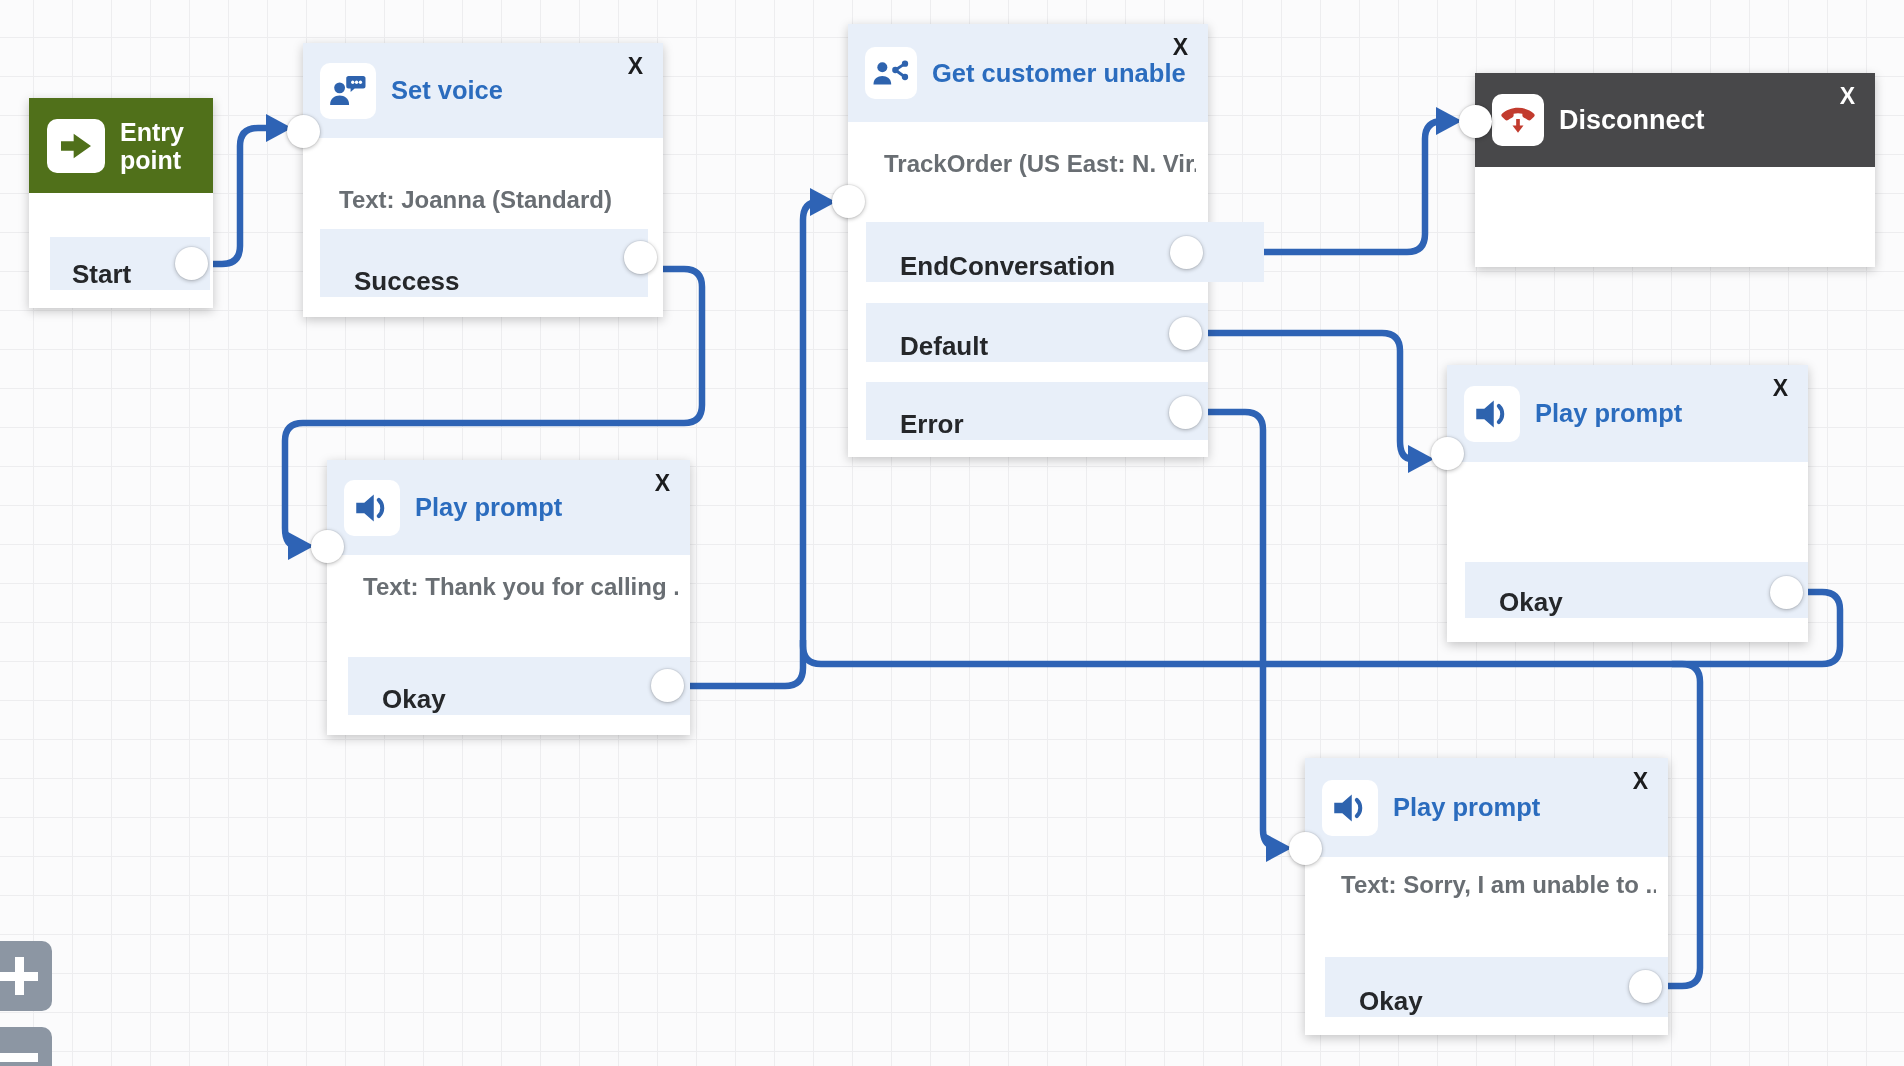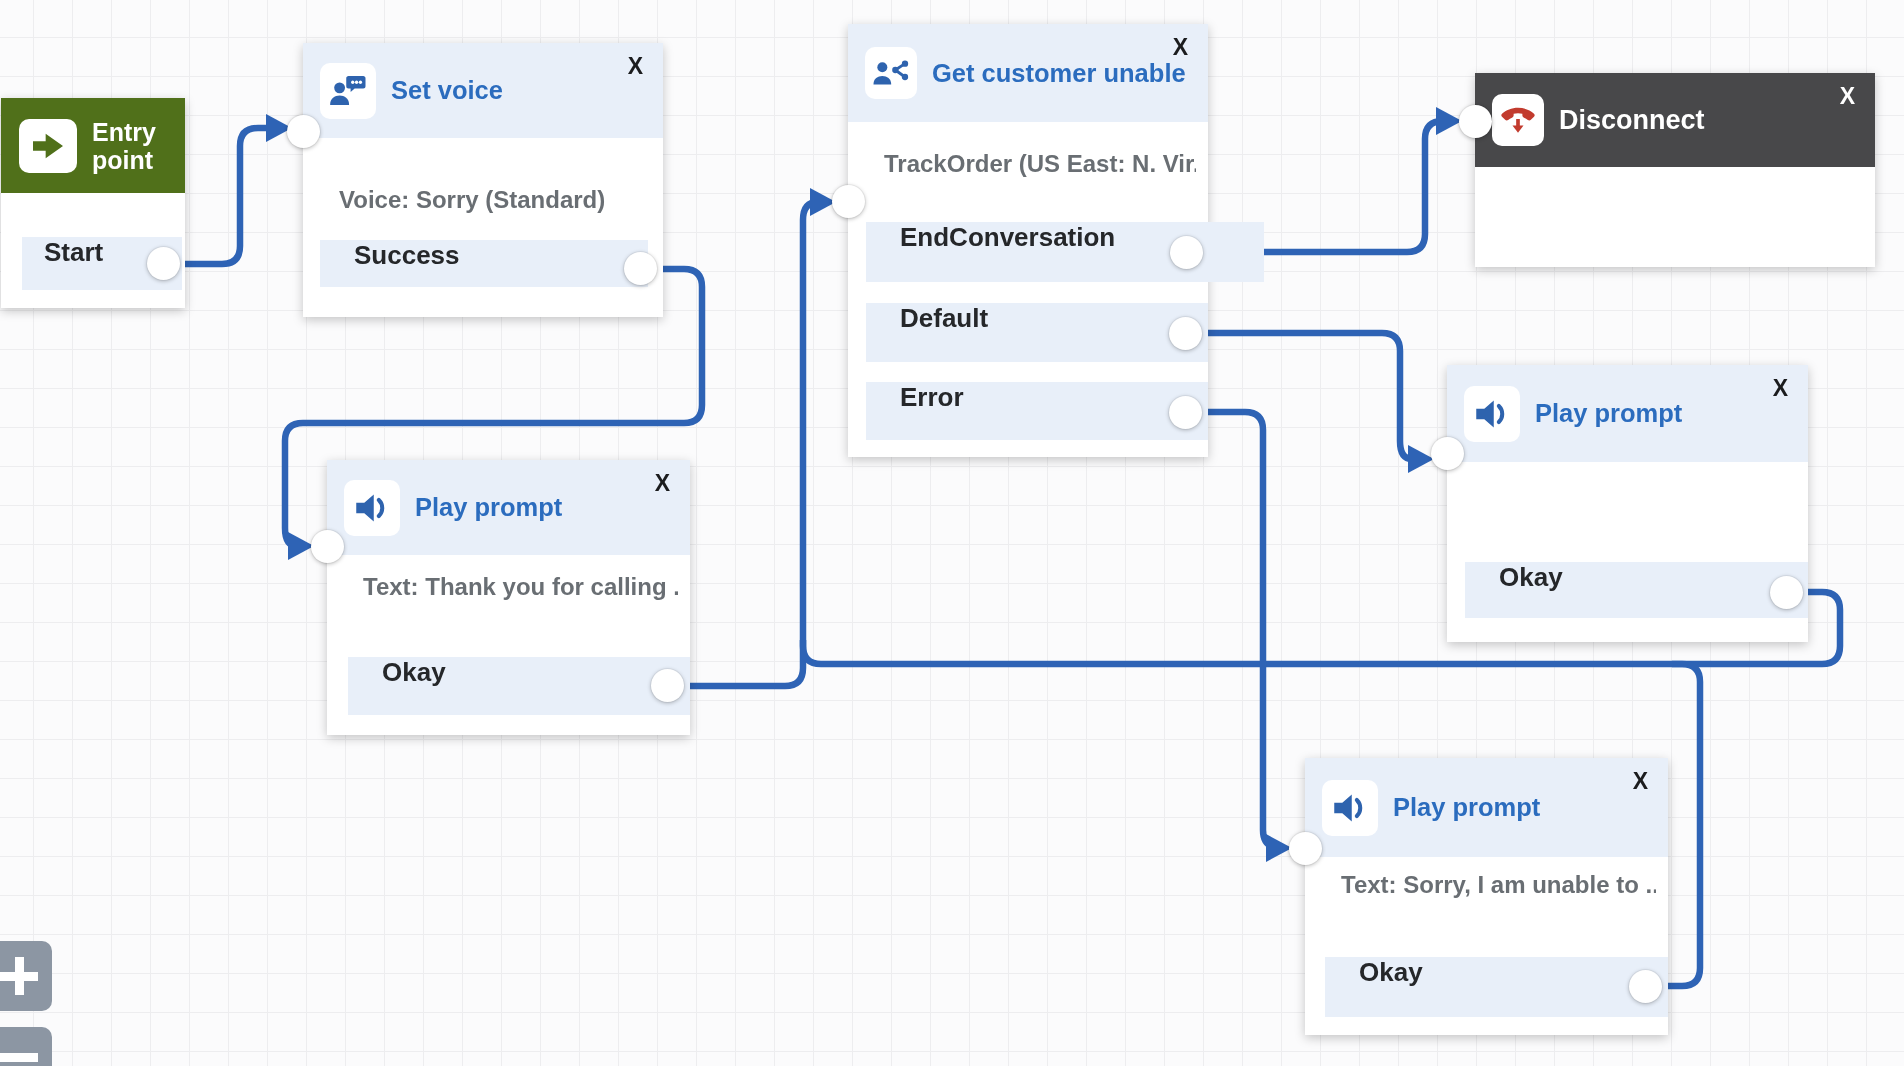--- a/index.html
+++ b/index.html
@@ -40,21 +40,21 @@
     position:absolute;right:20px;top:10px;font-size:23px;font-weight:bold;
     color:#1b1c1e;cursor:pointer;line-height:1.2;
   }
   .nclose.light{color:#fff;}
   .nbody{
     position:absolute;left:36px;right:12px;font-size:24px;font-weight:bold;
     color:var(--gray-text,#696e73);white-space:nowrap;overflow:hidden;
   }
   .nrow{
     position:absolute;background:var(--row-bg,#e8eff9);
-    display:flex;align-items:flex-start;
+    display:flex;align-items:flex-end;
   }
   .rlabel{
     margin-left:34px;font-size:26px;font-weight:600;color:#25272a;
   }
   .entry .rlabel{margin-left:22px;}
   .port{
     position:absolute;width:33px;height:33px;border-radius:50%;background:#fff;
     box-shadow:0 1px 4px rgba(0,0,0,.28), 0 0 0 1px rgba(0,0,0,.04);
   }
   .port.in{z-index:3;}
@@ -82,21 +82,21 @@
   <g fill="#2e63b5">
     <polygon points="292,128 266,114 266,142"></polygon>
     <polygon points="314,546 288,532 288,560"></polygon>
     <polygon points="836,202 810,188 810,216"></polygon>
     <polygon points="1462,121 1436,107 1436,135"></polygon>
     <polygon points="1434,459 1408,445 1408,473"></polygon>
     <polygon points="1292,848 1266,834 1266,862"></polygon>
   </g>
 </svg>
 
-<div class="node entry" style="left:1px;top:98px;width:184px;height:210px">
+<div class="node entry" style="left:29px;top:98px;width:184px;height:210px">
   <div class="nhead green" style="height:95px">
     <div class="icon-box" style="width:58px;height:54px;margin-left:18px">
       <svg width="40" height="40" viewBox="0 0 24 24">
           <path d="M3 9.2h7.6V4.6L21 12l-10.4 7.4v-4.6H3z" fill="#50701a"></path>
         </svg>
     </div>
     <div class="ntitle entry">Entry point</div>
   </div>
   <div class="nrow" style="left:21px;top:139px;width:160px;height:53px">
     <span class="rlabel">Start</span>
@@ -114,22 +114,22 @@
         <g fill="#fff">
             <circle cx="14.7" cy="7" r=".95"></circle>
             <circle cx="16.9" cy="7" r=".95"></circle>
             <circle cx="19.1" cy="7" r=".95"></circle>
           </g>
       </svg>
     </div>
     <div class="ntitle">Set voice</div>
     <div class="nclose">X</div>
   </div>
-  <div class="nbody" style="top:143px">Voice: Sorry (Standard)</div>
-  <div class="nrow" style="left:17px;top:197px;width:328px;height:47px">
+  <div class="nbody" style="top:143px">Text: Joanna (Standard)</div>
+  <div class="nrow" style="left:17px;top:186px;width:328px;height:68px">
     <span class="rlabel">Success</span>
     <span class="port out" style="left:304px;top:12px"></span>
   </div>
   <span class="port in" style="left:-16px;top:72px"></span>
 </div>
 
 <div class="node" style="left:848px;top:24px;width:360px;height:433px">
   <div class="nhead" style="height:98px">
     <div class="icon-box" style="width:52px;height:52px">
       <svg width="40" height="40" viewBox="0 0 24 24" fill="#2e63ae">

